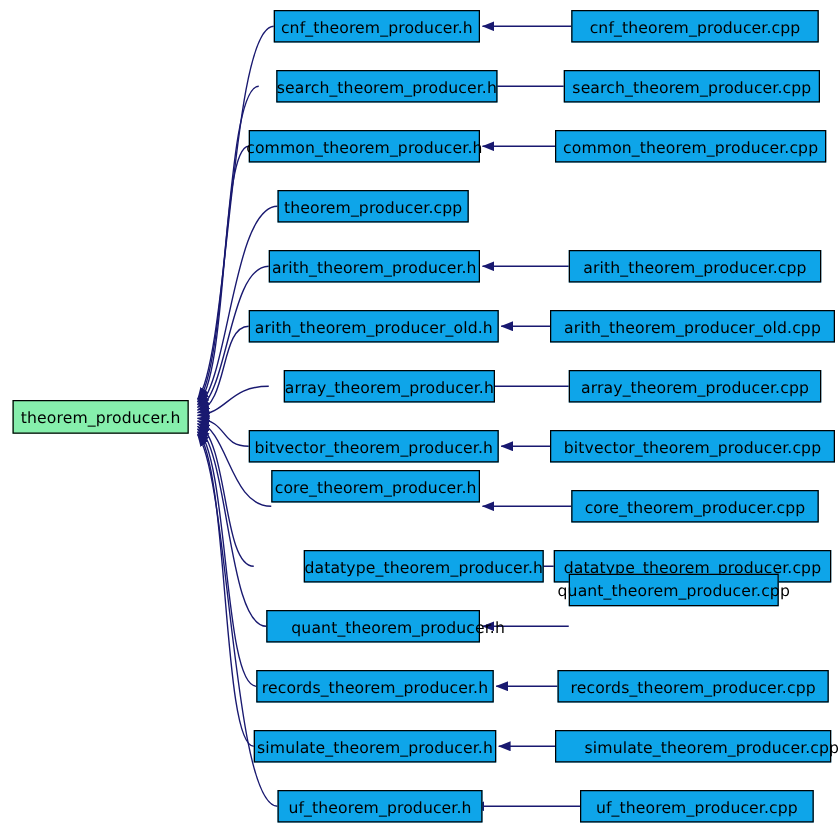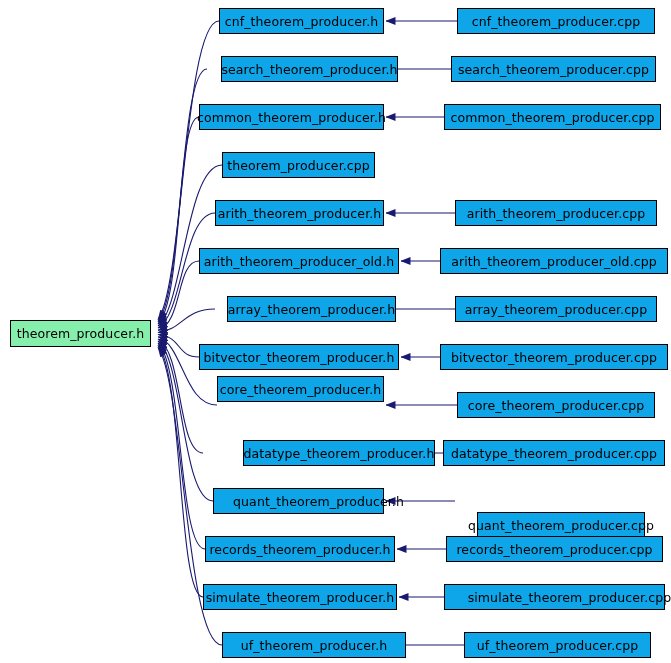--- a/index.html
+++ b/index.html
@@ -64,21 +64,21 @@
       <div class="node" style="left: 440px; top: 248px; width: 228px;">arith_theorem_producer_old.cpp</div>
       <div class="node" style="left: 215px; top: 296px; width: 169px; margin-left: 12px;">array_theorem_producer.h</div>
       <div class="node" style="left: 455px; top: 296px; width: 202px;">array_theorem_producer.cpp</div>
       <div class="node" style="left: 199px; top: 344px; width: 200px;">bitvector_theorem_producer.h</div>
       <div class="node" style="left: 440px; top: 344px; width: 228px; text-align: right;">bitvector_theorem_producer.cpp</div>
       <div class="node" style="left: 217px; top: 376px; width: 167px;">core_theorem_producer.h</div>
       <div class="node" style="left: 457px; top: 392px; width: 198px;">core_theorem_producer.cpp</div>
       <div class="node" style="left: 203px; top: 440px; width: 192px; margin-left: 40px;">datatype_theorem_producer.h</div>
       <div class="node" style="left: 443px; top: 440px; width: 222px;">datatype_theorem_producer.cpp</div>
       <div class="node" style="left: 213px; top: 488px; width: 171px; padding-left: 40px;">quant_theorem_producer.h</div>
-      <div class="node" style="left: 455px; top: 512px; width: 168px; margin-left: 22px;">quant_theorem_producer.cpp</div>
+      <div class="node" style="left: 455px; top: 459px; width: 168px;">quant_theorem_producer.cpp</div>
       <div class="node" style="left: 205px; top: 536px; width: 190px;">records_theorem_producer.h</div>
       <div class="node" style="left: 446px; top: 536px; width: 217px;">records_theorem_producer.cpp</div>
       <div class="node" style="left: 203px; top: 584px; width: 194px;">simulate_theorem_producer.h</div>
       <div class="node" style="left: 444px; top: 584px; width: 221px; padding-left: 30px;">simulate_theorem_producer.cpp</div>
-      <div class="node" style="left: 222px; top: 632px; width: 184px;">uf_theorem_producer.h</div>
+      <div class="node" style="left: 222px; top: 632px; width: 164px;">uf_theorem_producer.h</div>
       <div class="node" style="left: 464px; top: 632px; width: 187px;">uf_theorem_producer.cpp</div>
     </div>
 </div>
 
 </body></html>

